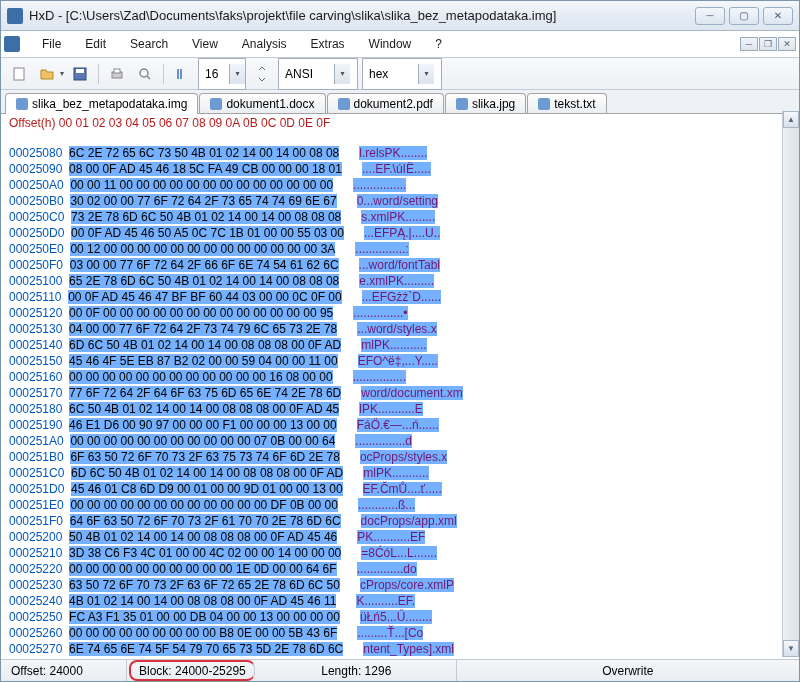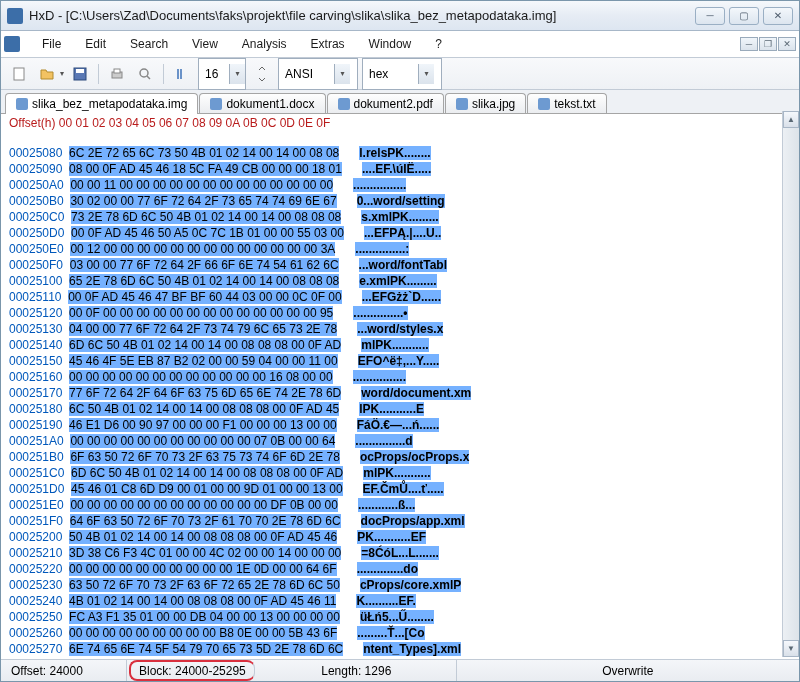--- a/index.html
+++ b/index.html
@@ -29,21 +29,21 @@
 .tab.active { background:#fff; padding-bottom:3px; margin-bottom:-1px; z-index:1; }
 .tab .ti { width:12px; height:12px; background:#6d9ad1; border-radius:2px; }
 
 .hexarea { position:absolute; top:110px; left:0; right:0; bottom:24px; overflow:hidden; font-family:"Courier New",monospace; font-size:12px; line-height:16px; display:flex; }
 .hex-content { flex:1; padding:4px 8px; overflow:hidden; }
 .headerrow { color:#b91c1c; margin-bottom:14px; white-space:pre; }
 .row { white-space:pre; }
 .offset { color:#0058bb; }
 .hex { color:#000; }
 .hex.sel { background:#75b1ff; color:#000000; }
-.txt { color:#000000;font-weight:bold; }
+.txt { color:#701a75; }
 .txt.sel { background:#75b1ff; }
 .txtgap { display:inline-block; width:20px; }
 
 .scrollbar { width:17px; background:linear-gradient(90deg,#ecf0f4,#dde3e9); border-left:1px solid #c2cbd6; position:relative; }
 .scroll-btn { height:17px; background:linear-gradient(#f5f8fc,#d9e0e9); border:1px solid #a8b6c6; display:flex; align-items:center; justify-content:center; font-size:8px; color:#5a6874; }
 .scroll-btn.top { position:absolute; top:0; left:0; right:0; }
 .scroll-btn.bot { position:absolute; bottom:0; left:0; right:0; }
 
 .statusbar { position:absolute; left:0; right:0; bottom:0; height:22px; border-top:1px solid #c2cbd6; background:linear-gradient(#f4f6f9,#e9ecf1); display:flex; align-items:center; font-size:11px; }
 .statusbar .cell { padding:0 10px; border-right:1px solid #c2cbd6; height:100%; display:flex; align-items:center; }
@@ -178,21 +178,21 @@
         <div class="row"><span class="offset">00025110</span>  <span class="hex sel">00 0F AD 45 46 47 BF BF 60 44 03 00 00 0C 0F 00</span><span class="txtgap"></span><span class="txt sel">...EFGżż`D......</span></div>
         <div class="row"><span class="offset">00025120</span>  <span class="hex sel">00 0F 00 00 00 00 00 00 00 00 00 00 00 00 00 95</span><span class="txtgap"></span><span class="txt sel">...............•</span></div>
         <div class="row"><span class="offset">00025130</span>  <span class="hex sel">04 00 00 77 6F 72 64 2F 73 74 79 6C 65 73 2E 78</span><span class="txtgap"></span><span class="txt sel">...word/styles.x</span></div>
         <div class="row"><span class="offset">00025140</span>  <span class="hex sel">6D 6C 50 4B 01 02 14 00 14 00 08 08 08 00 0F AD</span><span class="txtgap"></span><span class="txt sel">mlPK...........­</span></div>
         <div class="row"><span class="offset">00025150</span>  <span class="hex sel">45 46 4F 5E EB 87 B2 02 00 00 59 04 00 00 11 00</span><span class="txtgap"></span><span class="txt sel">EFO^ë‡,...Y.....</span></div>
         <div class="row"><span class="offset">00025160</span>  <span class="hex sel">00 00 00 00 00 00 00 00 00 00 00 00 16 08 00 00</span><span class="txtgap"></span><span class="txt sel">................</span></div>
         <div class="row"><span class="offset">00025170</span>  <span class="hex sel">77 6F 72 64 2F 64 6F 63 75 6D 65 6E 74 2E 78 6D</span><span class="txtgap"></span><span class="txt sel">word/document.xm</span></div>
         <div class="row"><span class="offset">00025180</span>  <span class="hex sel">6C 50 4B 01 02 14 00 14 00 08 08 08 00 0F AD 45</span><span class="txtgap"></span><span class="txt sel">lPK...........­E</span></div>
         <div class="row"><span class="offset">00025190</span>  <span class="hex sel">46 E1 D6 00 90 97 00 00 00 F1 00 00 00 13 00 00</span><span class="txtgap"></span><span class="txt sel">FáÖ.€—...ń......</span></div>
         <div class="row"><span class="offset">000251A0</span>  <span class="hex sel">00 00 00 00 00 00 00 00 00 00 00 07 0B 00 00 64</span><span class="txtgap"></span><span class="txt sel">...............d</span></div>
-        <div class="row"><span class="offset">000251B0</span>  <span class="hex sel">6F 63 50 72 6F 70 73 2F 63 75 73 74 6F 6D 2E 78</span><span class="txtgap"></span><span class="txt sel">ocProps/ocProps.x</span></div>
+        <div class="row"><span class="offset">000251B0</span>  <span class="hex sel">6F 63 50 72 6F 70 73 2F 63 75 73 74 6F 6D 2E 78</span><span class="txtgap"></span><span class="txt sel">ocProps/styles.x</span></div>
         <div class="row"><span class="offset">000251C0</span>  <span class="hex sel">6D 6C 50 4B 01 02 14 00 14 00 08 08 08 00 0F AD</span><span class="txtgap"></span><span class="txt sel">mlPK...........­</span></div>
         <div class="row"><span class="offset">000251D0</span>  <span class="hex sel">45 46 01 C8 6D D9 00 01 00 00 9D 01 00 00 13 00</span><span class="txtgap"></span><span class="txt sel">EF.ČmŮ....ť.....</span></div>
         <div class="row"><span class="offset">000251E0</span>  <span class="hex sel">00 00 00 00 00 00 00 00 00 00 00 00 DF 0B 00 00</span><span class="txtgap"></span><span class="txt sel">............ß...</span></div>
         <div class="row"><span class="offset">000251F0</span>  <span class="hex sel">64 6F 63 50 72 6F 70 73 2F 61 70 70 2E 78 6D 6C</span><span class="txtgap"></span><span class="txt sel">docProps/app.xml</span></div>
         <div class="row"><span class="offset">00025200</span>  <span class="hex sel">50 4B 01 02 14 00 14 00 08 08 08 00 0F AD 45 46</span><span class="txtgap"></span><span class="txt sel">PK...........­EF</span></div>
         <div class="row"><span class="offset">00025210</span>  <span class="hex sel">3D 38 C6 F3 4C 01 00 00 4C 02 00 00 14 00 00 00</span><span class="txtgap"></span><span class="txt sel">=8ĆóL...L.......</span></div>
         <div class="row"><span class="offset">00025220</span>  <span class="hex sel">00 00 00 00 00 00 00 00 00 00 1E 0D 00 00 64 6F</span><span class="txtgap"></span><span class="txt sel">..............do</span></div>
         <div class="row"><span class="offset">00025230</span>  <span class="hex sel">63 50 72 6F 70 73 2F 63 6F 72 65 2E 78 6D 6C 50</span><span class="txtgap"></span><span class="txt sel">cProps/core.xmlP</span></div>
         <div class="row"><span class="offset">00025240</span>  <span class="hex sel">4B 01 02 14 00 14 00 08 08 08 00 0F AD 45 46 11</span><span class="txtgap"></span><span class="txt sel">K..........­EF.</span></div>
         <div class="row"><span class="offset">00025250</span>  <span class="hex sel">FC A3 F1 35 01 00 00 DB 04 00 00 13 00 00 00 00</span><span class="txtgap"></span><span class="txt sel">üŁń5...Ű........</span></div>

